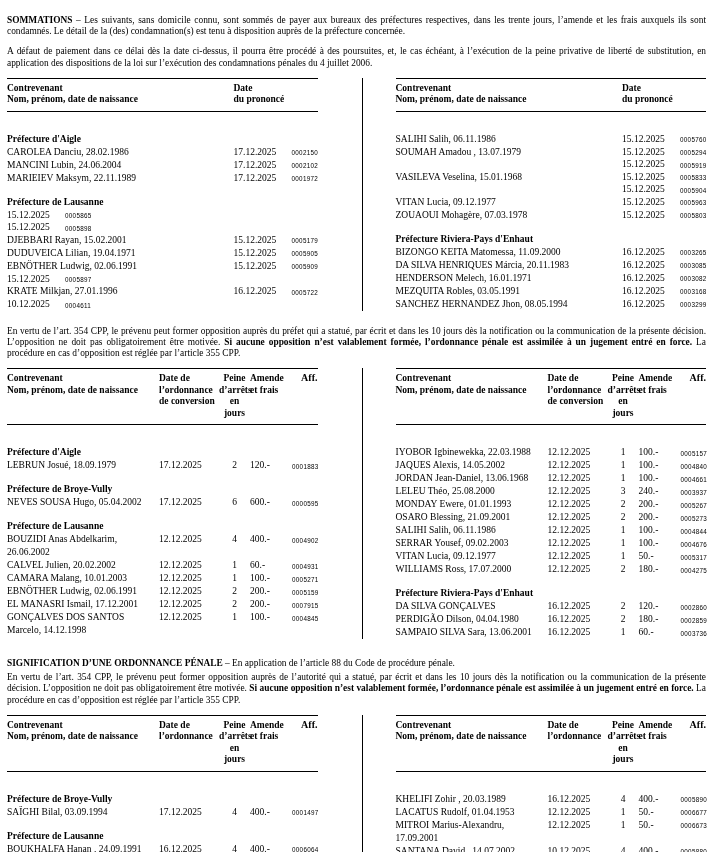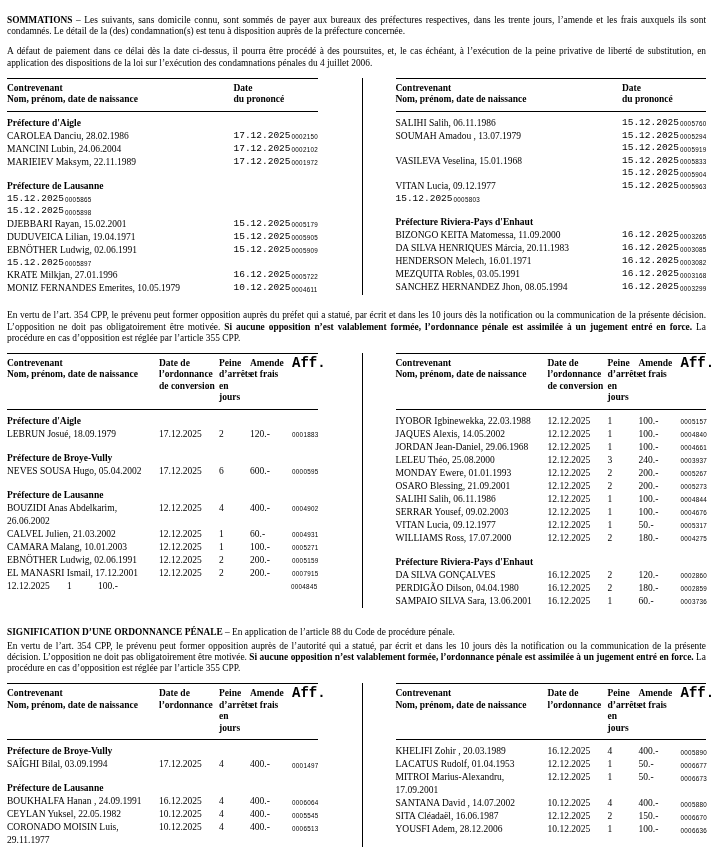--- a/index.html
+++ b/index.html
@@ -16,41 +16,41 @@
   .b{font-weight:bold;}
 
   .cols{display:flex;margin-top:2px;}
   .col{flex:1;min-width:0;}
   .col.left{padding-right:44px;}
   .col.right{border-left:1px solid #000;padding-left:33px;}
 
   .thead{display:flex;border-top:1.5px solid #000;border-bottom:1.5px solid #000;
          padding:4px 0 5px 0;font-weight:bold;font-size:9.5px;}
   .hcell{white-space:pre-line;line-height:11.5px;}
-  .tbody{padding-top:5px;font-size:9.5px;}
+  .tbody{padding-top:5px;font-size:9.5px;margin-top:16px;}
   .tgroup + .tgroup{margin-top:11px;}
   .gheading{font-weight:bold;line-height:13px;}
   .trow{display:flex;line-height:13px;}
   .c-name{flex:1;padding-right:6px;}
 
   
   .t2c .c-entry{flex:none;width:84px;}
   .entry{display:flex;line-height:12px;}
-  .e-date{width:58px;flex:none;font-family:Liberation Mono, monospace;}
+  .e-date{width:58px;flex:none;}
   .e-aff,.c-aff{font-family:"Liberation Sans","DejaVu Sans",sans-serif;font-size:6.3px;
          letter-spacing:.3px;padding-top:2.5px;line-height:10px;}
   .e-aff{flex:1;text-align:right;}
 
   
   .t5 .c-name{flex:none;width:148px;padding-right:4px;}
   .t5 .c-date{flex:none;width:60px;}
-  .t5 .c-days{flex:none;width:31px;}
+  .t5 .c-days{flex:none;width:31px;text-align:center;}
   .t5 .c-amt{flex:none;width:42px;}
   .t5 .c-aff{flex:1;text-align:right;}
-  .t5 .hcell.c-aff{font-family:Liberation Mono, monospace;font-size:14px;
+  .t5 .hcell.c-aff{font-family:Liberation Serif, serif;font-size:10px;
         padding-top:0;letter-spacing:0;}
 </style>
 </head>
 <body>
 
 <div class="page">
 
   <section class="s1">
     <p class="para"><span class="b">SOMMATIONS</span><span> – Les suivants, sans domicile connu, sont sommés de payer aux bureaux des préfectures respectives, dans les trente jours, l’amende et les frais auxquels ils sont condamnés. Le détail de la (des) condamnation(s) est tenu à disposition auprès de la préfecture concernée.</span></p>
     <p class="para">A défaut de paiement dans ce délai dès la date ci-dessus, il pourra être procédé à des poursuites, et, le cas échéant, à l’exécution de la peine privative de liberté de substitution, en application des dispositions de la loi sur l’exécution des condamnations pénales du 4 juillet 2006.</p>
@@ -149,21 +149,20 @@
               <div class="trow">
                 <div class="c-name">KRATE Milkjan, 27.01.1996</div>
                 <div class="c-entry">
                   <div class="entry">
                     <span class="e-date">16.12.2025</span>
                     <span class="e-aff">0005722</span>
                   </div>
                 </div>
               </div>
               <div class="trow">
-                <div class="c-name">MONIZ FERNANDES Emerites, 10.05.1979</div>
                 <div class="c-entry">
                   <div class="entry">
                     <span class="e-date">10.12.2025</span>
                     <span class="e-aff">0004611</span>
                   </div>
                 </div>
               </div>
             </div>
           </div>
       </div>
@@ -214,20 +213,21 @@
               <div class="trow">
                 <div class="c-name">VITAN Lucia, 09.12.1977</div>
                 <div class="c-entry">
                   <div class="entry">
                     <span class="e-date">15.12.2025</span>
                     <span class="e-aff">0005963</span>
                   </div>
                 </div>
               </div>
               <div class="trow">
+                <div class="c-name">ZOUAOUI Mohagère, 07.03.1978</div>
                 <div class="c-entry">
                   <div class="entry">
                     <span class="e-date">15.12.2025</span>
                     <span class="e-aff">0005803</span>
                   </div>
                 </div>
               </div>
             </div>
             <div class="tgroup">
               <div class="gheading">Préfecture Riviera-Pays d'Enhaut</div>
@@ -323,21 +323,21 @@
             <div class="tgroup">
               <div class="gheading">Préfecture de Lausanne</div>
               <div class="trow">
                 <div class="c-name">BOUZIDI Anas Abdelkarim, 26.06.2002</div>
                 <div class="c-date">12.12.2025</div>
                 <div class="c-days">4</div>
                 <div class="c-amt">400.-</div>
                 <div class="c-aff">0004902</div>
               </div>
               <div class="trow">
-                <div class="c-name">CALVEL Julien, 21.03.2002</div>
+                <div class="c-name">CALVEL Julien, 20.02.2002</div>
                 <div class="c-date">12.12.2025</div>
                 <div class="c-days">1</div>
                 <div class="c-amt">60.-</div>
                 <div class="c-aff">0004931</div>
               </div>
               <div class="trow">
                 <div class="c-name">CAMARA Malang, 10.01.2003</div>
                 <div class="c-date">12.12.2025</div>
                 <div class="c-days">1</div>
                 <div class="c-amt">100.-</div>
@@ -351,20 +351,21 @@
                 <div class="c-aff">0005159</div>
               </div>
               <div class="trow">
                 <div class="c-name">EL MANASRI Ismail, 17.12.2001</div>
                 <div class="c-date">12.12.2025</div>
                 <div class="c-days">2</div>
                 <div class="c-amt">200.-</div>
                 <div class="c-aff">0007915</div>
               </div>
               <div class="trow">
+                <div class="c-name">GONÇALVES DOS SANTOS Marcelo, 14.12.1998</div>
                 <div class="c-date">12.12.2025</div>
                 <div class="c-days">1</div>
                 <div class="c-amt">100.-</div>
                 <div class="c-aff">0004845</div>
               </div>
             </div>
           </div>
       </div>
       <div class="col right">
         <div class="thead">
@@ -390,21 +391,21 @@
                 <div class="c-aff">0005157</div>
               </div>
               <div class="trow">
                 <div class="c-name">JAQUES Alexis, 14.05.2002</div>
                 <div class="c-date">12.12.2025</div>
                 <div class="c-days">1</div>
                 <div class="c-amt">100.-</div>
                 <div class="c-aff">0004840</div>
               </div>
               <div class="trow">
-                <div class="c-name">JORDAN Jean-Daniel, 29.06.1968</div>
+                <div class="c-name">JORDAN Jean-Daniel, 13.06.1968</div>
                 <div class="c-date">12.12.2025</div>
                 <div class="c-days">1</div>
                 <div class="c-amt">100.-</div>
                 <div class="c-aff">0004661</div>
               </div>
               <div class="trow">
                 <div class="c-name">LELEU Théo, 25.08.2000</div>
                 <div class="c-date">12.12.2025</div>
                 <div class="c-days">3</div>
                 <div class="c-amt">240.-</div>

